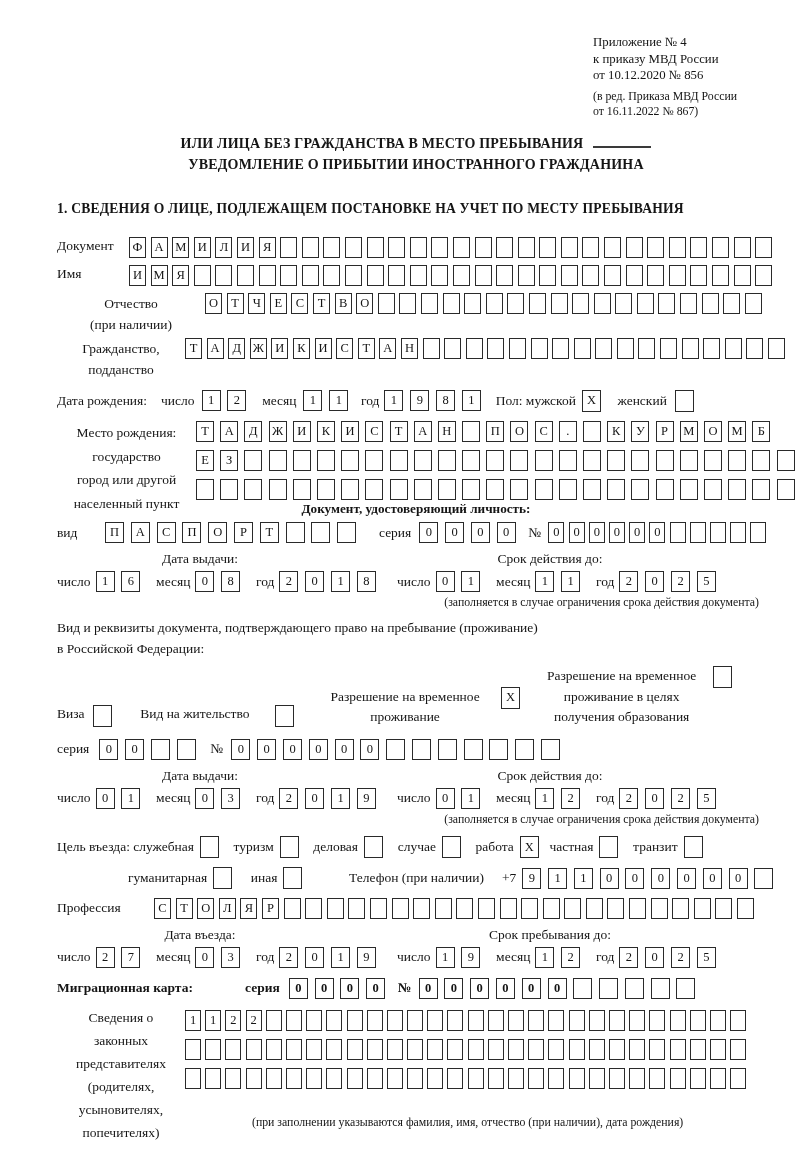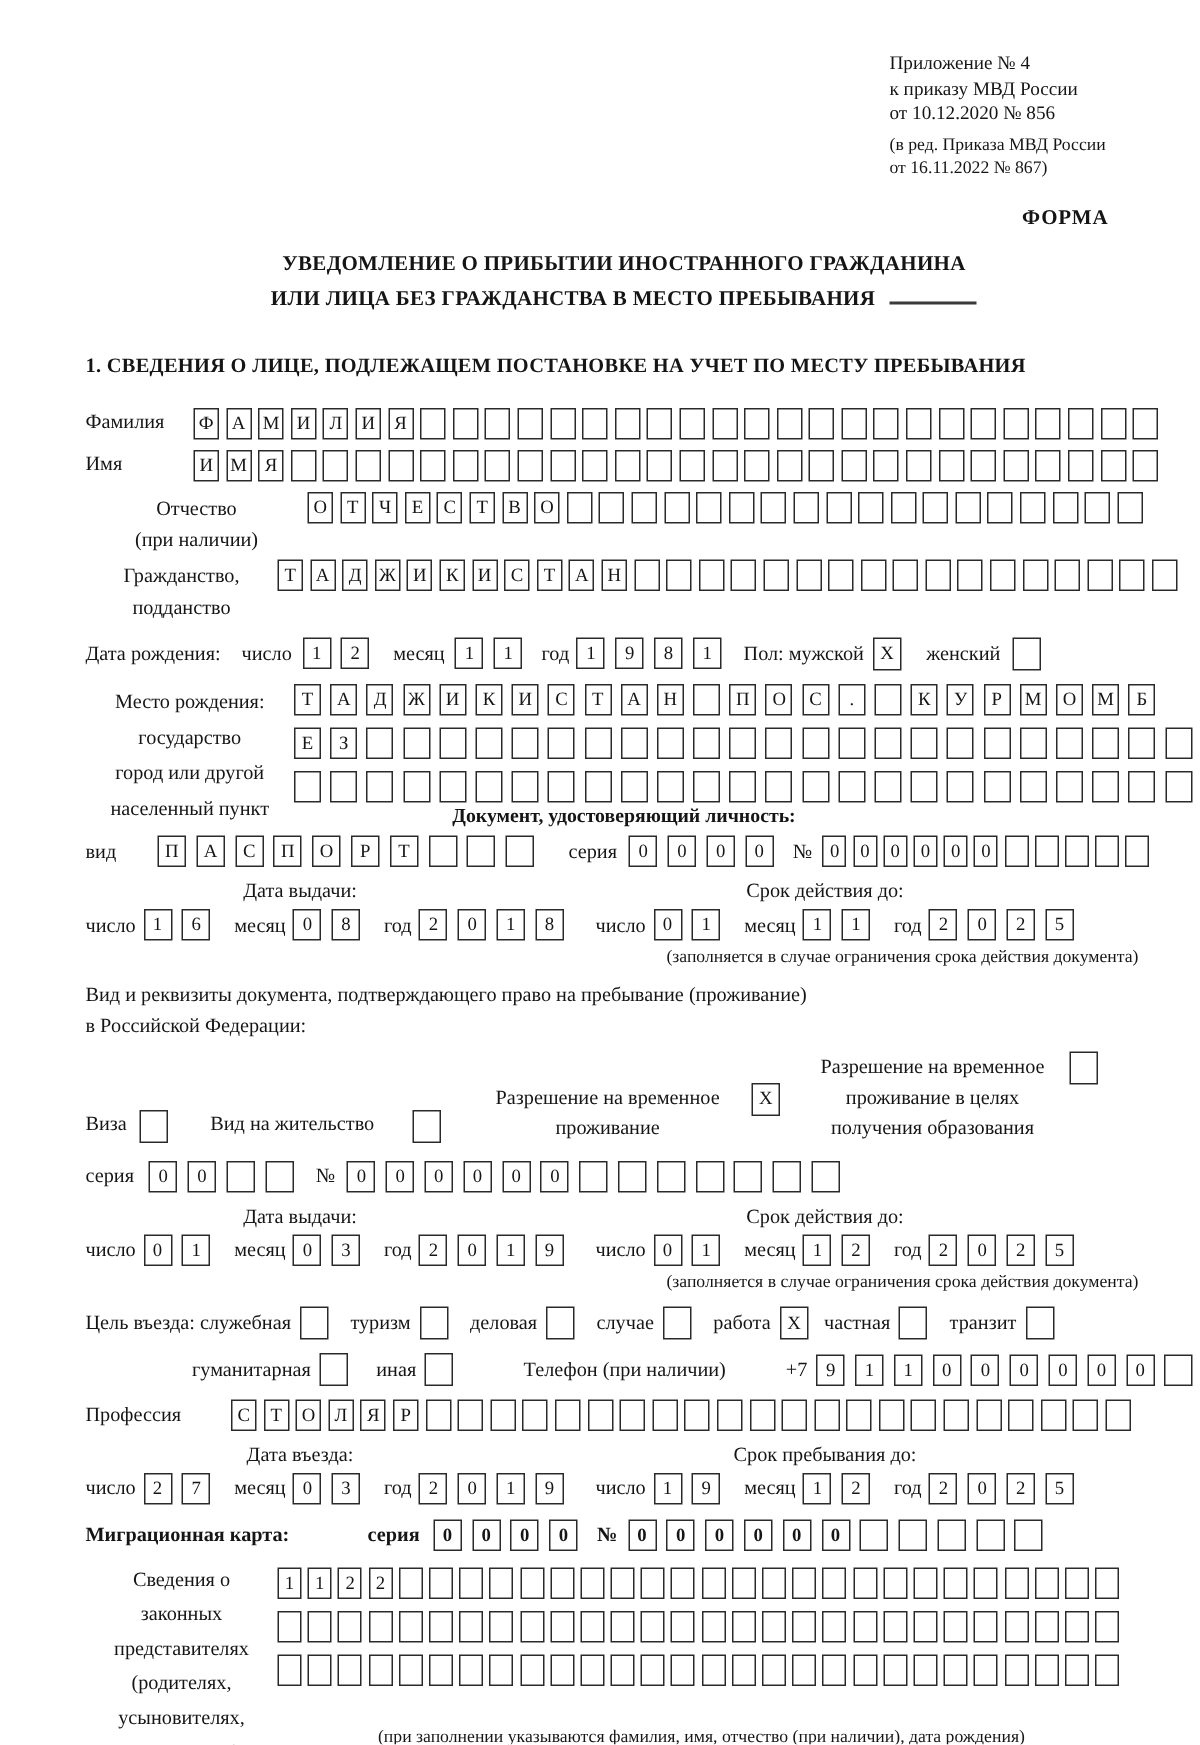--- a/index.html
+++ b/index.html
@@ -67,31 +67,30 @@
       <div>Приложение № 4</div>
       <div>к приказу МВД России</div>
       <div>от 10.12.2020 № 856</div>
       <div class="annex-note">
         <div>(в ред. Приказа МВД России</div>
         <div>от 16.11.2022 № 867)</div>
       </div>
     </div>
   </div>
 
-  <div class="forma">ФОРМА</div>
 
   <div class="title">
+    <div><span>ИЛИ ЛИЦА БЕЗ ГРАЖДАНСТВА В МЕСТО ПРЕБЫВАНИЯ</span><span class="uline"></span></div>
     <div>УВЕДОМЛЕНИЕ О ПРИБЫТИИ ИНОСТРАННОГО ГРАЖДАНИНА</div>
-    <div><span>ИЛИ ЛИЦА БЕЗ ГРАЖДАНСТВА В МЕСТО ПРЕБЫВАНИЯ</span><span class="uline"></span></div>
   </div>
 
   <div class="sec1">1. СВЕДЕНИЯ О ЛИЦЕ, ПОДЛЕЖАЩЕМ ПОСТАНОВКЕ НА УЧЕТ ПО МЕСТУ ПРЕБЫВАНИЯ</div>
 
   <div class="frow" style="margin-top:20px;">
-    <span class="lbl" style="width:72px;">Фамилия</span>
+    <span class="lbl" style="width:72px;">Документ</span>
     <span class="cells">
         <span class="cell">Ф</span>
         <span class="cell">А</span>
         <span class="cell">М</span>
         <span class="cell">И</span>
         <span class="cell">Л</span>
         <span class="cell">И</span>
         <span class="cell">Я</span>
         <span class="cell"></span>
         <span class="cell"></span>
@@ -576,21 +575,21 @@
 
   <div class="prow" style="padding-left:71px;">
     <span class="lbl">гуманитарная</span>
     <span class="cells cb" style="margin-right:14px;">
         <span class="cell"></span>
       </span>
     <span class="lbl">иная</span>
     <span class="cells cb" style="margin-right:42px;">
         <span class="cell"></span>
       </span>
-    <span class="lbl" style="margin-right:40px;">Телефон (при наличии)</span>
+    <span class="lbl" style="margin-right:18px;">Телефон (при наличии)</span>
     <span class="lbl">+7</span>
     <span class="cells w19">
         <span class="cell">9</span>
         <span class="cell">1</span>
         <span class="cell">1</span>
         <span class="cell">0</span>
         <span class="cell">0</span>
         <span class="cell">0</span>
         <span class="cell">0</span>
         <span class="cell">0</span>

